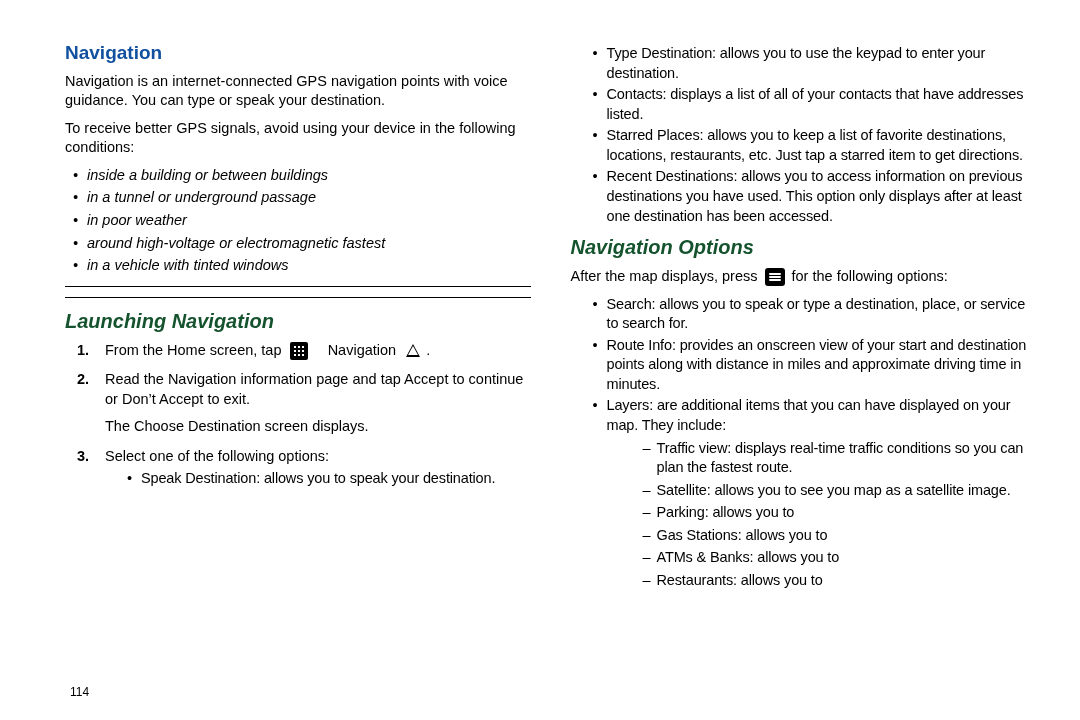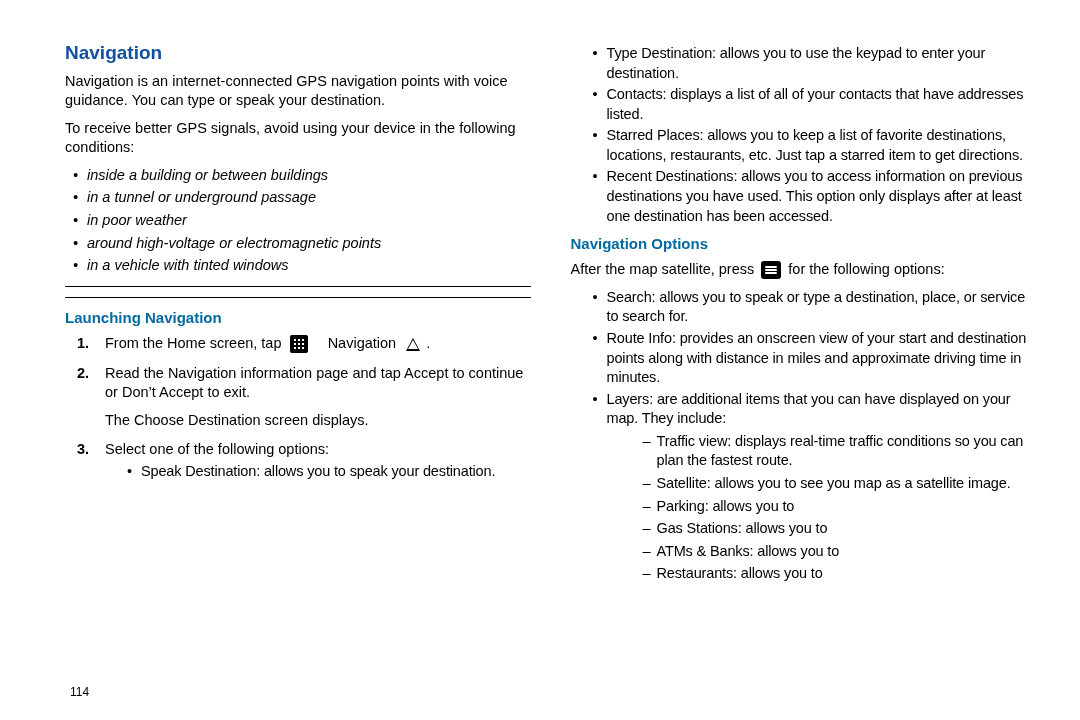--- a/index.html
+++ b/index.html
@@ -1,20 +1,20 @@
 <!DOCTYPE html>
 <html><head>
 <meta charset="utf-8">
 <style>
   html,body{margin:0;padding:0;width:1080px;height:720px;background:#fff;color:#000;
     font-family:Arial,Helvetica,sans-serif;font-size:14.5px;line-height:1.35;}
   .page{display:flex;gap:40px;padding:30px 44px 20px 65px;}
   .col{flex:1;min-width:0;}
   h2.sec{color:#1251a0;font-weight:bold;font-size:19px;margin:10px 0 6px;}
-  h3.sub{color:#0369a1;font-weight:bold;font-size:15px;margin:8px 0 6px;}
+  h3.sub{color:#14532d;font-weight:bold;font-style:italic;font-size:20px;margin:8px 0 6px;}
   p{margin:4px 0 8px;}
   ul.b1{list-style:none;padding:0;margin:4px 0 10px;}
   ul.b1>li{position:relative;padding-left:22px;margin:3px 0;font-style:italic;}
   ul.b1>li:before{content:"•";position:absolute;left:8px;}
   ul.b2{list-style:none;padding:0;margin:2px 0 4px;}
   ul.b2>li{position:relative;padding-left:36px;margin:2px 0;font-stretch:semi-condensed;letter-spacing:-0.15px;}
   ul.b2>li:before{content:"•";position:absolute;left:22px;}
   ul.d3{list-style:none;padding:0;margin:2px 0;}
   ul.d3>li{position:relative;padding-left:50px;margin:3px 0;font-stretch:semi-condensed;letter-spacing:-0.15px;}
   ul.d3>li:before{content:"–";position:absolute;left:36px;}
@@ -48,21 +48,21 @@
 <div class="page">
 
   <div class="col">
     <h2 class="sec">Navigation</h2>
     <p>Navigation is an internet-connected GPS navigation points with voice guidance. You can type or speak your destination.</p>
     <p>To receive better GPS signals, avoid using your device in the following conditions:</p>
     <ul class="b1">
       <li>inside a building or between buildings</li>
       <li>in a tunnel or underground passage</li>
       <li>in poor weather</li>
-      <li>around high-voltage or electromagnetic points</li>
+      <li>around high-voltage or electromagnetic fastest</li>
       <li>in a vehicle with tinted windows</li>
     </ul>
     <hr class="rule">
     <hr class="rule">
     <h3 class="sub">Launching Navigation</h3>
     <ol class="steps">
       <li>
         <span>From the Home screen, tap </span>
         <span class="icon-grid"></span>
         &nbsp;&nbsp;
@@ -95,21 +95,21 @@
 
   <div class="col">
     <ul class="b2" style="margin-top:14px">
       <li><span class="bold">Type Destination</span><span>: allows you to use the keypad to enter your destination.</span></li>
       <li><span class="bold">Contacts</span><span>: displays a list of all of your contacts that have addresses listed.</span></li>
       <li><span class="bold">Starred Places</span><span>: allows you to keep a list of favorite destinations, locations, restaurants, etc. Just tap a starred item to get directions.</span></li>
       <li><span class="bold">Recent Destinations</span><span>: allows you to access information on previous destinations you have used. This option only displays after at least one destination has been accessed.</span></li>
     </ul>
     <h3 class="sub">Navigation Options</h3>
     <p>
-      <span>After the map satellite, press </span>
+      <span>After the map displays, press </span>
       <span class="icon-menu"></span>
       <span> for the following options:</span>
     </p>
     <ul class="b2">
       <li><span class="bold">Search</span><span>: allows you to speak or type a destination, place, or service to search for.</span></li>
       <li><span class="bold">Route Info</span><span>: provides an onscreen view of your start and destination points along with distance in miles and approximate driving time in minutes.</span></li>
       <li><span class="bold">Layers</span><span>: are additional items that you can have displayed on your map. They include:</span>
         <ul class="d3">
           <li><span class="bold">Traffic view</span><span>: displays real-time traffic conditions so you can plan the fastest route.</span></li>
           <li><span class="bold">Satellite</span><span>: allows you to see you map as a satellite image.</span></li>

